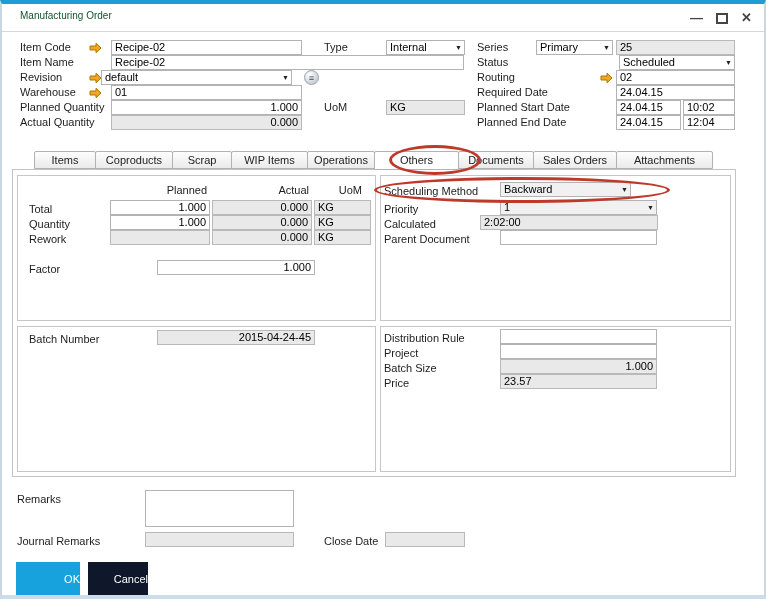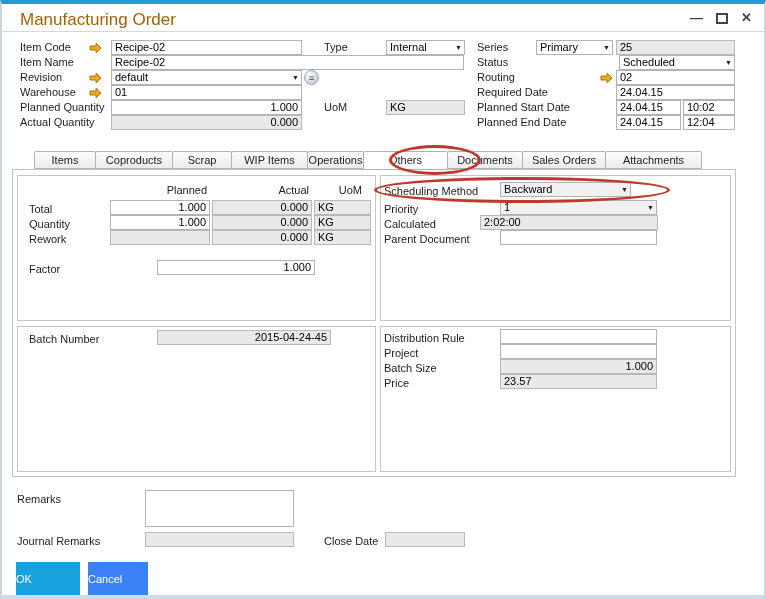--- a/index.html
+++ b/index.html
@@ -4,21 +4,21 @@
 <style>
   * { margin:0; padding:0; box-sizing:border-box; }
   html,body { background:#eef2f5; }
   body { font-family:"Liberation Sans", sans-serif; }
   .window {
     position:relative; width:766px; height:599px; background:#fff;
     border:2px solid #c9d7e2; border-top:4px solid #1e9cd6; border-bottom:4px solid #ccdde9;
     overflow:hidden;
   }
   .titlebar { position:absolute; left:0; top:0; width:100%; height:28px; background:#fff; border-bottom:1px solid #d7d7d7; }
-  .title { position:absolute; left:18px; top:6px; font-size:17px; color:#a16207; }
+  .title { position:absolute; left:18px; top:6px; font-size:10px; color:#14532d; }
   .win-controls { position:absolute; right:12px; top:7px; display:flex; gap:13px; align-items:center; }
   .win-btn { font-size:13px; font-weight:bold; color:#454545; line-height:14px; cursor:default; }
   .win-btn.max { width:12px; height:11px; border:2px solid #454545; font-size:0; }
   .lbl { position:absolute; font-size:11px; color:#1d1d1d; white-space:nowrap;text-align:center; }
   .fld {
     position:absolute; height:15px; background:#fff; border:1px solid #b3b3b3;
     font-size:11px; color:#000; line-height:13px; padding:0 3px; white-space:nowrap; overflow:hidden;
   }
   .fld.gray { background:#e9e9e9; border-color:#b9b9b9; }
   .fld.lite { background:#f1f1f1; }
@@ -37,21 +37,21 @@
     background:linear-gradient(#fdfdfd,#ebebeb);
     font-size:11px; color:#222; text-align:center; line-height:17px;
     border-radius:2px 2px 0 0; cursor:pointer; white-space:nowrap; overflow:hidden;
   }
   .tab.active { background:#fff; height:19px; z-index:5; position:relative; }
   .groupbox { position:absolute; left:10px; top:165px; width:724px; height:308px; border:1px solid #c3c3c3; background:#fff; }
   .panel { position:absolute; border:1px solid #c6c6c6; background:#fff; }
   .colhdr { position:absolute; font-size:11px; color:#1d1d1d; text-align:right; }
   .btn {
     position:absolute; height:35px; border:none; font-size:11px; color:#fff;
-    text-align:left; line-height:19px; cursor:pointer;
+    text-align:right; line-height:19px; cursor:pointer;
   }
   .ellipse { position:absolute; border:3px solid #bf392b; border-radius:50%; background:transparent; pointer-events:none; z-index:20; }
   textarea.remarks {
     position:absolute; left:143px; top:486px; width:149px; height:37px;
     border:1px solid #b3b3b3; resize:none; font-family:"Liberation Sans",sans-serif; font-size:11px; background:#fff;
   }
 </style>
 </head>
 <body>
 
@@ -81,21 +81,21 @@
     </svg>
   <svg class="arrow-icon" style="left:87px;top:83px" viewBox="0 0 13 12">
       <path d="M1 4 h6 V1.2 L12 6 L7 10.8 V8 H1 z" fill="#f2a71e" stroke="#a87b06" stroke-width="1"></path>
     </svg>
   <svg class="arrow-icon" style="left:598px;top:68px" viewBox="0 0 13 12">
       <path d="M1 4 h6 V1.2 L12 6 L7 10.8 V8 H1 z" fill="#f2a71e" stroke="#a87b06" stroke-width="1"></path>
     </svg>
 
   <div class="fld" style="left:109px;top:36px;width:191px">Recipe-02</div>
   <div class="fld" style="left:109px;top:51px;width:353px">Recipe-02</div>
-  <div class="fld dd" style="left:109px;top:66px;width:191px">
+  <div class="fld dd" style="left:99px;top:66px;width:191px">
     <span>default</span>
     <span class="caret">▼</span>
   </div>
   <div class="circle-icon" style="left:302px;top:66px">≡</div>
   <div class="fld" style="left:109px;top:81px;width:191px">01</div>
   <div class="fld right" style="left:109px;top:96px;width:191px">1.000</div>
   <div class="fld gray right" style="left:109px;top:111px;width:191px">0.000</div>
 
   <div class="lbl" style="left:322px;top:37px">Type</div>
   <div class="fld dd" style="left:384px;top:36px;width:79px">
@@ -126,21 +126,21 @@
   <div class="fld" style="left:614px;top:96px;width:65px">24.04.15</div>
   <div class="fld" style="left:681px;top:96px;width:52px">10:02</div>
   <div class="fld" style="left:614px;top:111px;width:65px">24.04.15</div>
   <div class="fld" style="left:681px;top:111px;width:52px">12:04</div>
 
   <div class="tabs">
     <div class="tab" style="width:62px">Items</div>
     <div class="tab" style="width:78px">Coproducts</div>
     <div class="tab" style="width:60px">Scrap</div>
     <div class="tab" style="width:77px">WIP Items</div>
-    <div class="tab" style="width:57px">Operations</div>
+    <div class="tab" style="width:68px">Operations</div>
     <div class="tab active" style="width:85px">Others</div>
     <div class="tab" style="width:76px">Documents</div>
     <div class="tab" style="width:84px">Sales Orders</div>
     <div class="tab" style="width:97px">Attachments</div>
   </div>
 
   <div class="groupbox"></div>
   <div class="panel" style="left:15px;top:171px;width:359px;height:146px"></div>
   <div class="panel" style="left:378px;top:171px;width:351px;height:146px"></div>
   <div class="panel" style="left:15px;top:322px;width:359px;height:146px"></div>
@@ -177,21 +177,21 @@
   <div class="fld dd lite" style="left:498px;top:196px;width:157px">
     <span>1</span>
     <span class="caret">▼</span>
   </div>
   <div class="lbl" style="left:382px;top:214px">Calculated</div>
   <div class="fld gray" style="left:478px;top:211px;width:178px">2:02:00</div>
   <div class="lbl" style="left:382px;top:229px">Parent Document</div>
   <div class="fld" style="left:498px;top:226px;width:157px"></div>
 
   <div class="lbl" style="left:27px;top:329px">Batch Number</div>
-  <div class="fld gray right" style="left:155px;top:326px;width:174px">2015-04-24-45</div>
+  <div class="fld gray right" style="left:155px;top:326px;width:158px">2015-04-24-45</div>
 
   <div class="lbl" style="left:382px;top:328px">Distribution Rule</div>
   <div class="fld" style="left:498px;top:325px;width:157px"></div>
   <div class="lbl" style="left:382px;top:343px">Project</div>
   <div class="fld" style="left:498px;top:340px;width:157px"></div>
   <div class="lbl" style="left:382px;top:358px">Batch Size</div>
   <div class="fld gray right" style="left:498px;top:355px;width:157px">1.000</div>
   <div class="lbl" style="left:382px;top:373px">Price</div>
   <div class="fld gray" style="left:498px;top:370px;width:157px">23.57</div>
 
@@ -199,15 +199,15 @@
   <div class="ellipse" style="left:372px;top:173px;width:296px;height:26px"></div>
 
   <div class="lbl" style="left:15px;top:489px">Remarks</div>
   <textarea class="remarks" style=""></textarea>
   <div class="lbl" style="left:15px;top:531px">Journal Remarks</div>
   <div class="fld gray" style="left:143px;top:528px;width:149px"></div>
   <div class="lbl" style="left:322px;top:531px">Close Date</div>
   <div class="fld gray" style="left:383px;top:528px;width:80px"></div>
 
   <button class="btn" style="left:14px;top:558px;width:64px;background:#18a2dd">OK</button>
-  <button class="btn" style="left:86px;top:558px;width:60px;background:#3b82f6">Cancel</button>
+  <button class="btn" style="left:86px;top:558px;width:60px;background:#0f172a">Cancel</button>
 
 </div>
 
 </body></html>

